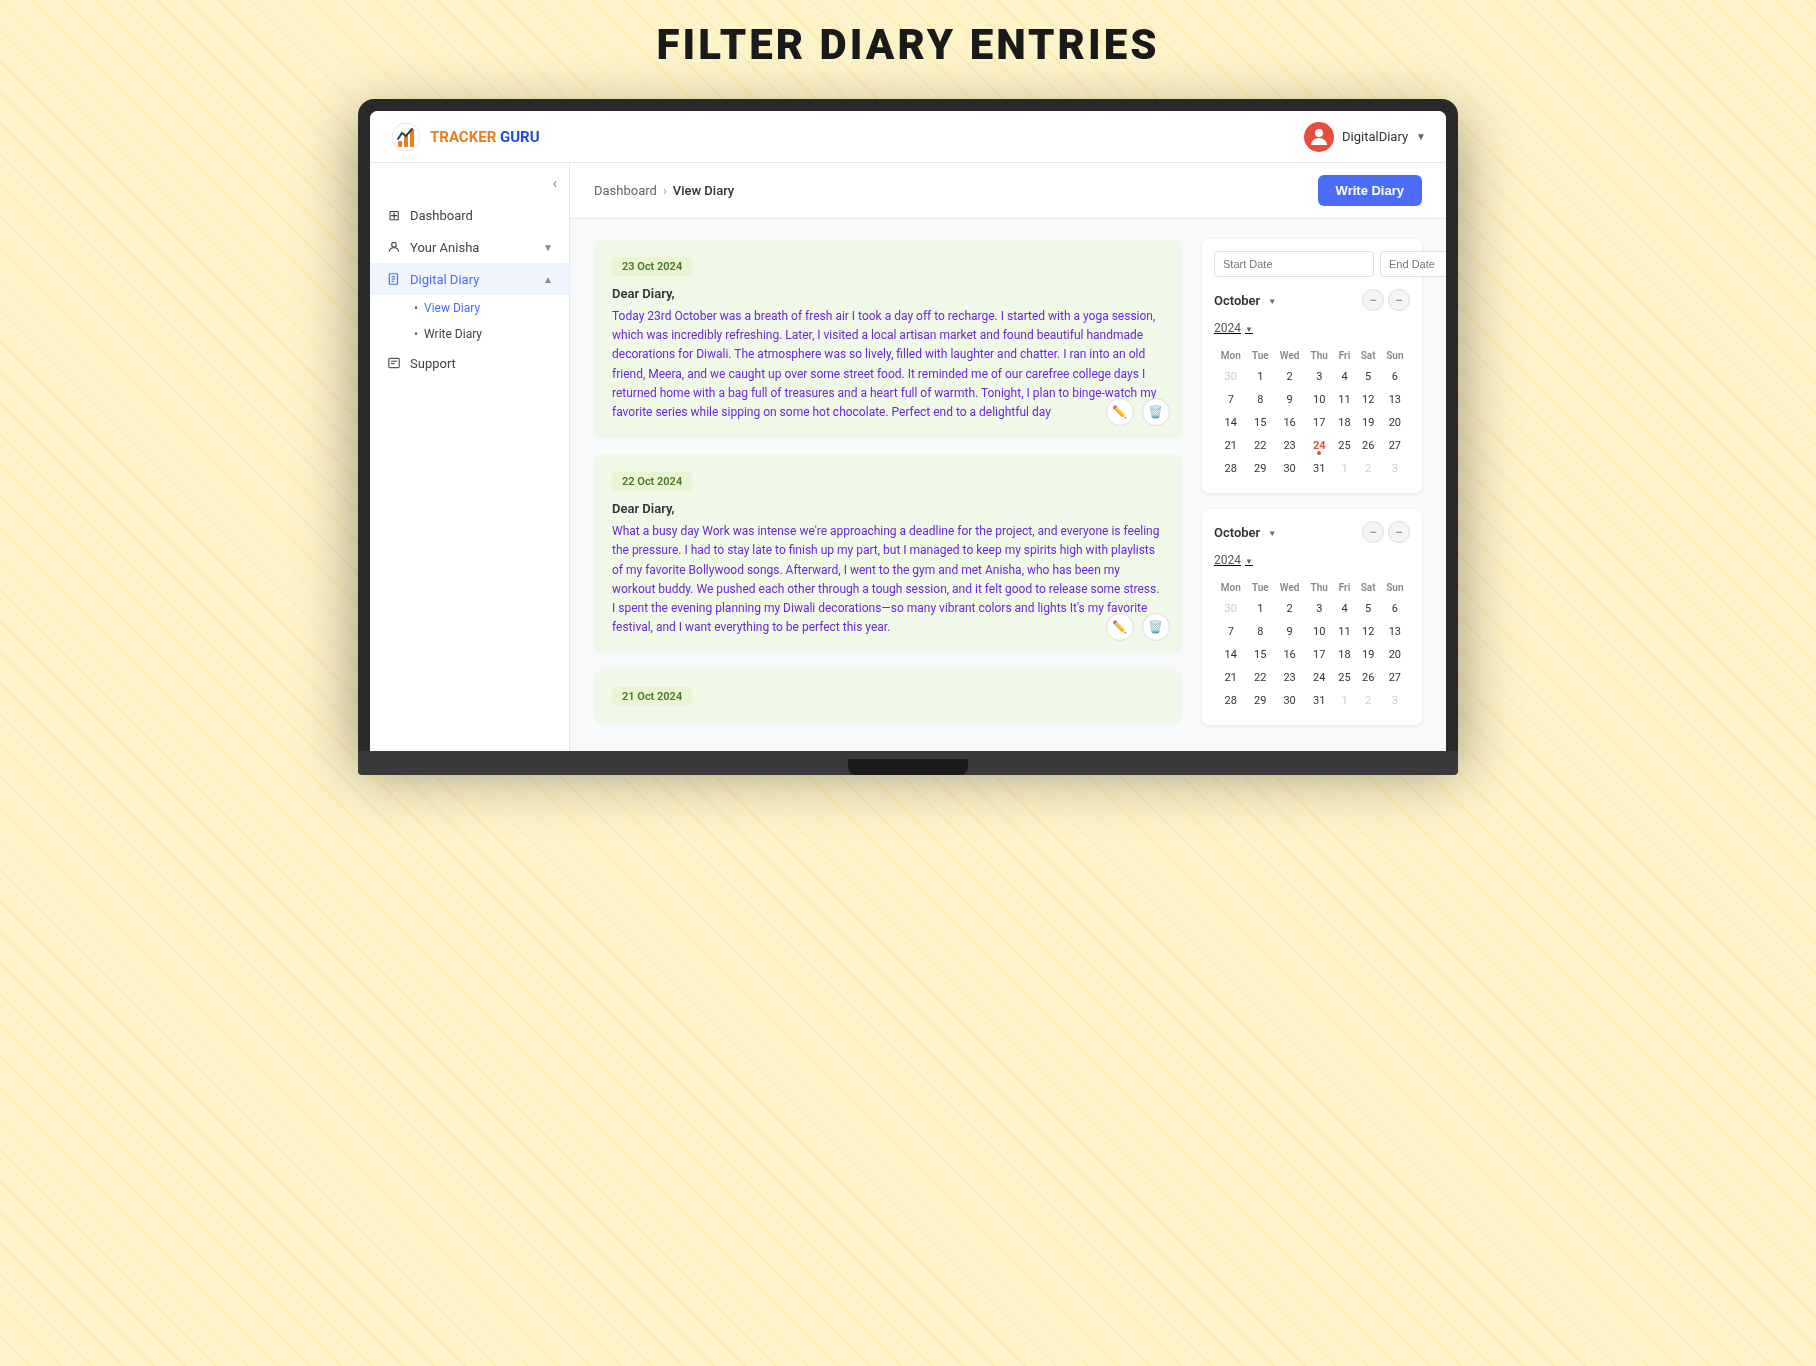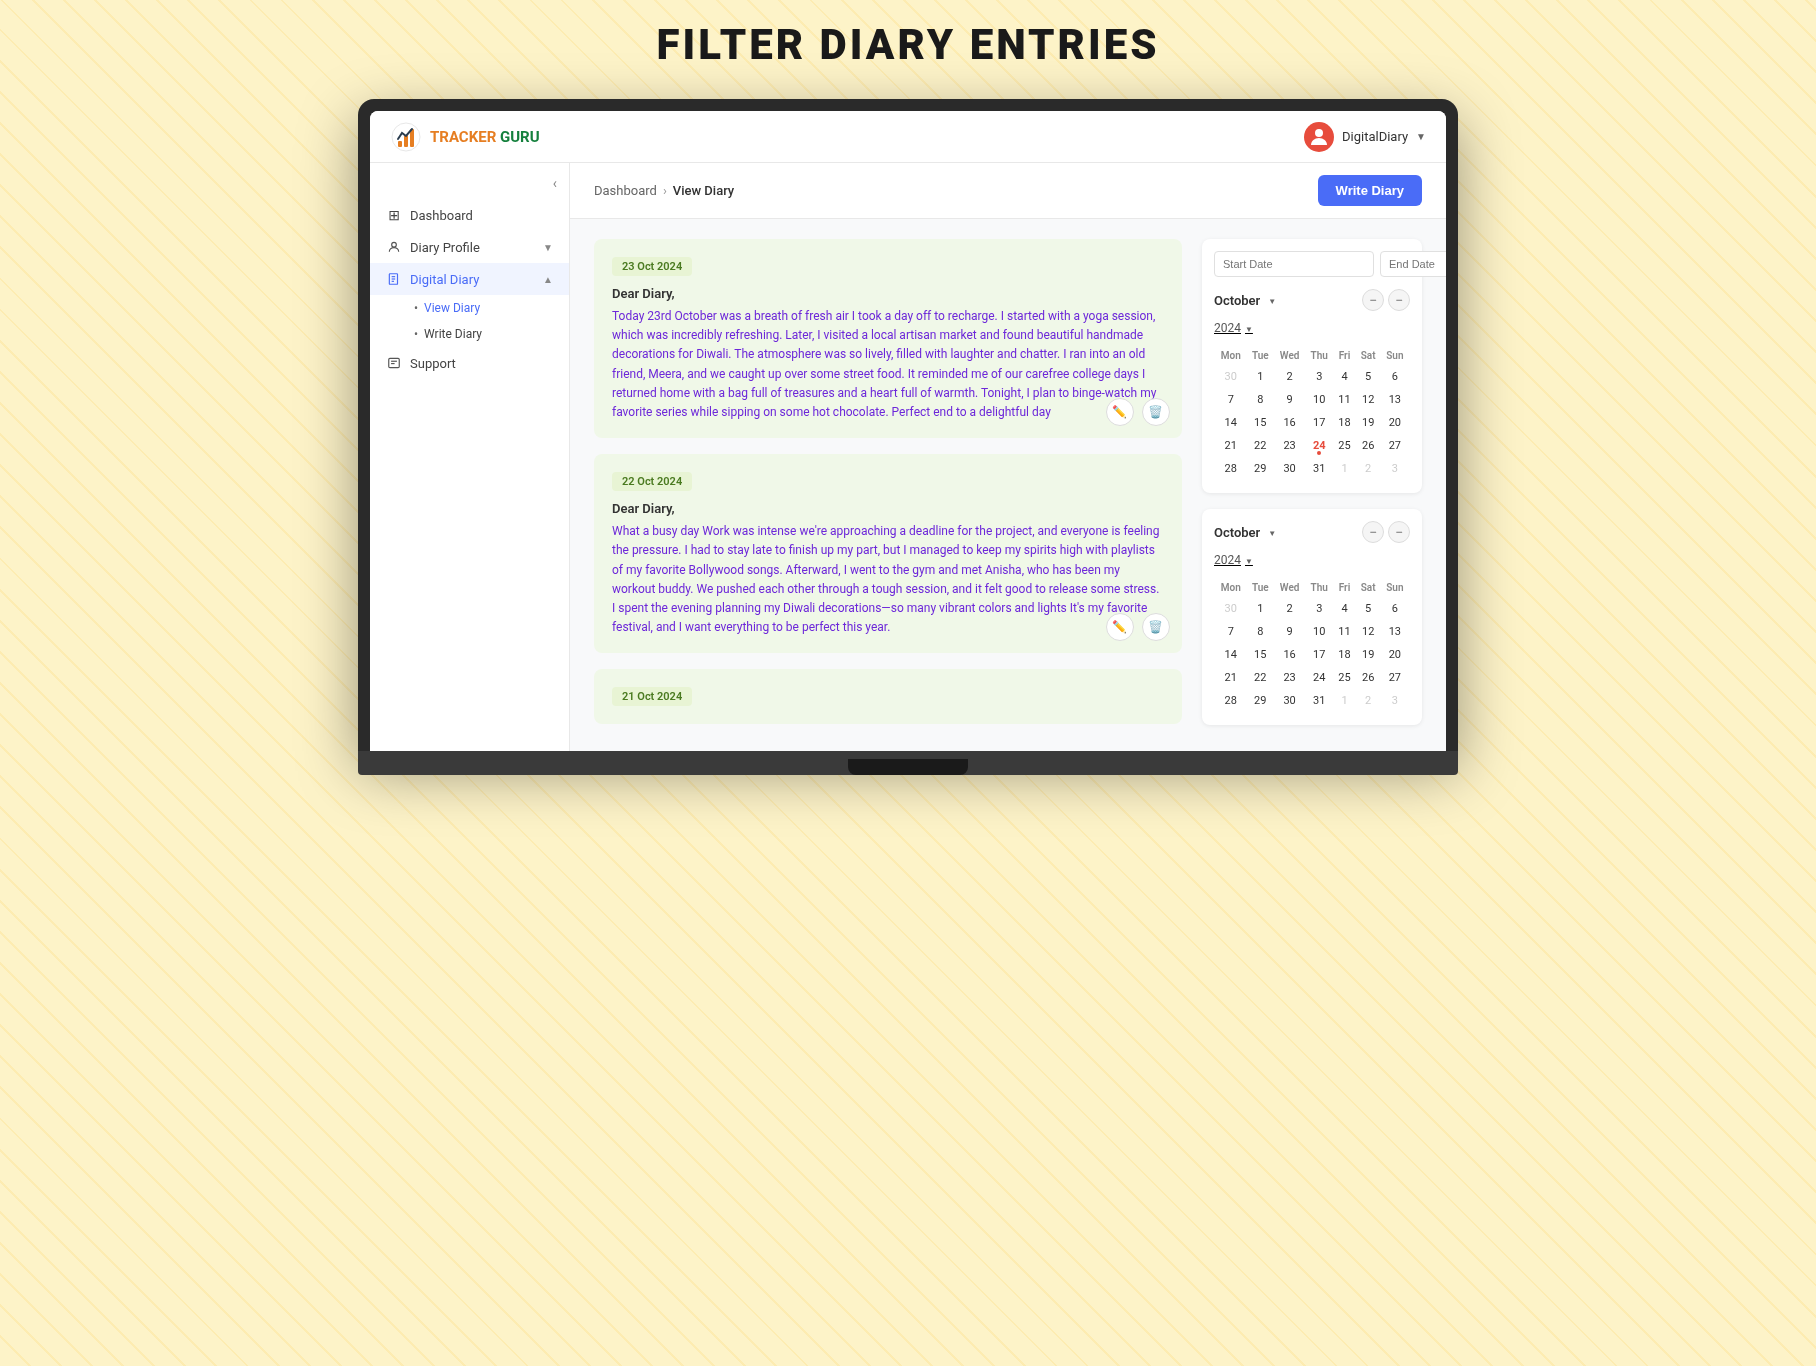--- a/index.html
+++ b/index.html
@@ -485,21 +485,21 @@
 
             <svg class="brand-logo" viewBox="0 0 32 32" fill="none">
               <circle cx="16" cy="16" r="14" fill="#fff" stroke="#e8e8e8" stroke-width="1"></circle>
               <rect x="8" y="20" width="4" height="6" rx="1" fill="#e67e22"></rect>
               <rect x="14" y="14" width="4" height="12" rx="1" fill="#e67e22"></rect>
               <rect x="20" y="8" width="4" height="18" rx="1" fill="#e67e22"></rect>
               <path d="M8 18 L12 12 L16 15 L22 8" stroke="#2c3e50" stroke-width="2" fill="none" stroke-linecap="round"></path>
             </svg>
             <span class="brand-name">
               <span>TRACKER</span>
-              <span style="color:#15803d">GURU</span>
+              <span style="color:#1d4ed8">GURU</span>
             </span>
           </div>
           <div class="navbar-user">
             <div class="user-avatar">
               <svg viewBox="0 0 24 24" fill="white">
                 <circle cx="12" cy="8" r="4"></circle>
                 <path d="M4 20c0-4 3.6-7 8-7s8 3 8 7" fill="white"></path>
               </svg>
             </div>
             <span class="user-name">DigitalDiary</span>
@@ -519,21 +519,21 @@
               <span>Dashboard</span>
             </div>
 
             <div class="sidebar-item">
               <span class="sidebar-item-icon">
                 <svg width="14" height="14" viewBox="0 0 24 24" fill="none" stroke="#555" stroke-width="2">
                   <circle cx="12" cy="8" r="4"></circle>
                   <path d="M4 20c0-4 3.6-7 8-7s8 3 8 7"></path>
                 </svg>
               </span>
-              <span>Diary Profile</span>
+              <span>Your Anisha</span>
               <span style="margin-left:auto;font-size:10px;color:#888;">▼</span>
             </div>
 
             <div class="sidebar-item active">
               <span class="sidebar-item-icon">
                 <svg width="14" height="14" viewBox="0 0 24 24" fill="none" stroke="#4a6cf7" stroke-width="2">
                   <rect x="4" y="3" width="14" height="18" rx="1"></rect>
                   <line x1="8" y1="8" x2="14" y2="8"></line>
                   <line x1="8" y1="12" x2="14" y2="12"></line>
                   <line x1="8" y1="16" x2="12" y2="16"></line>

